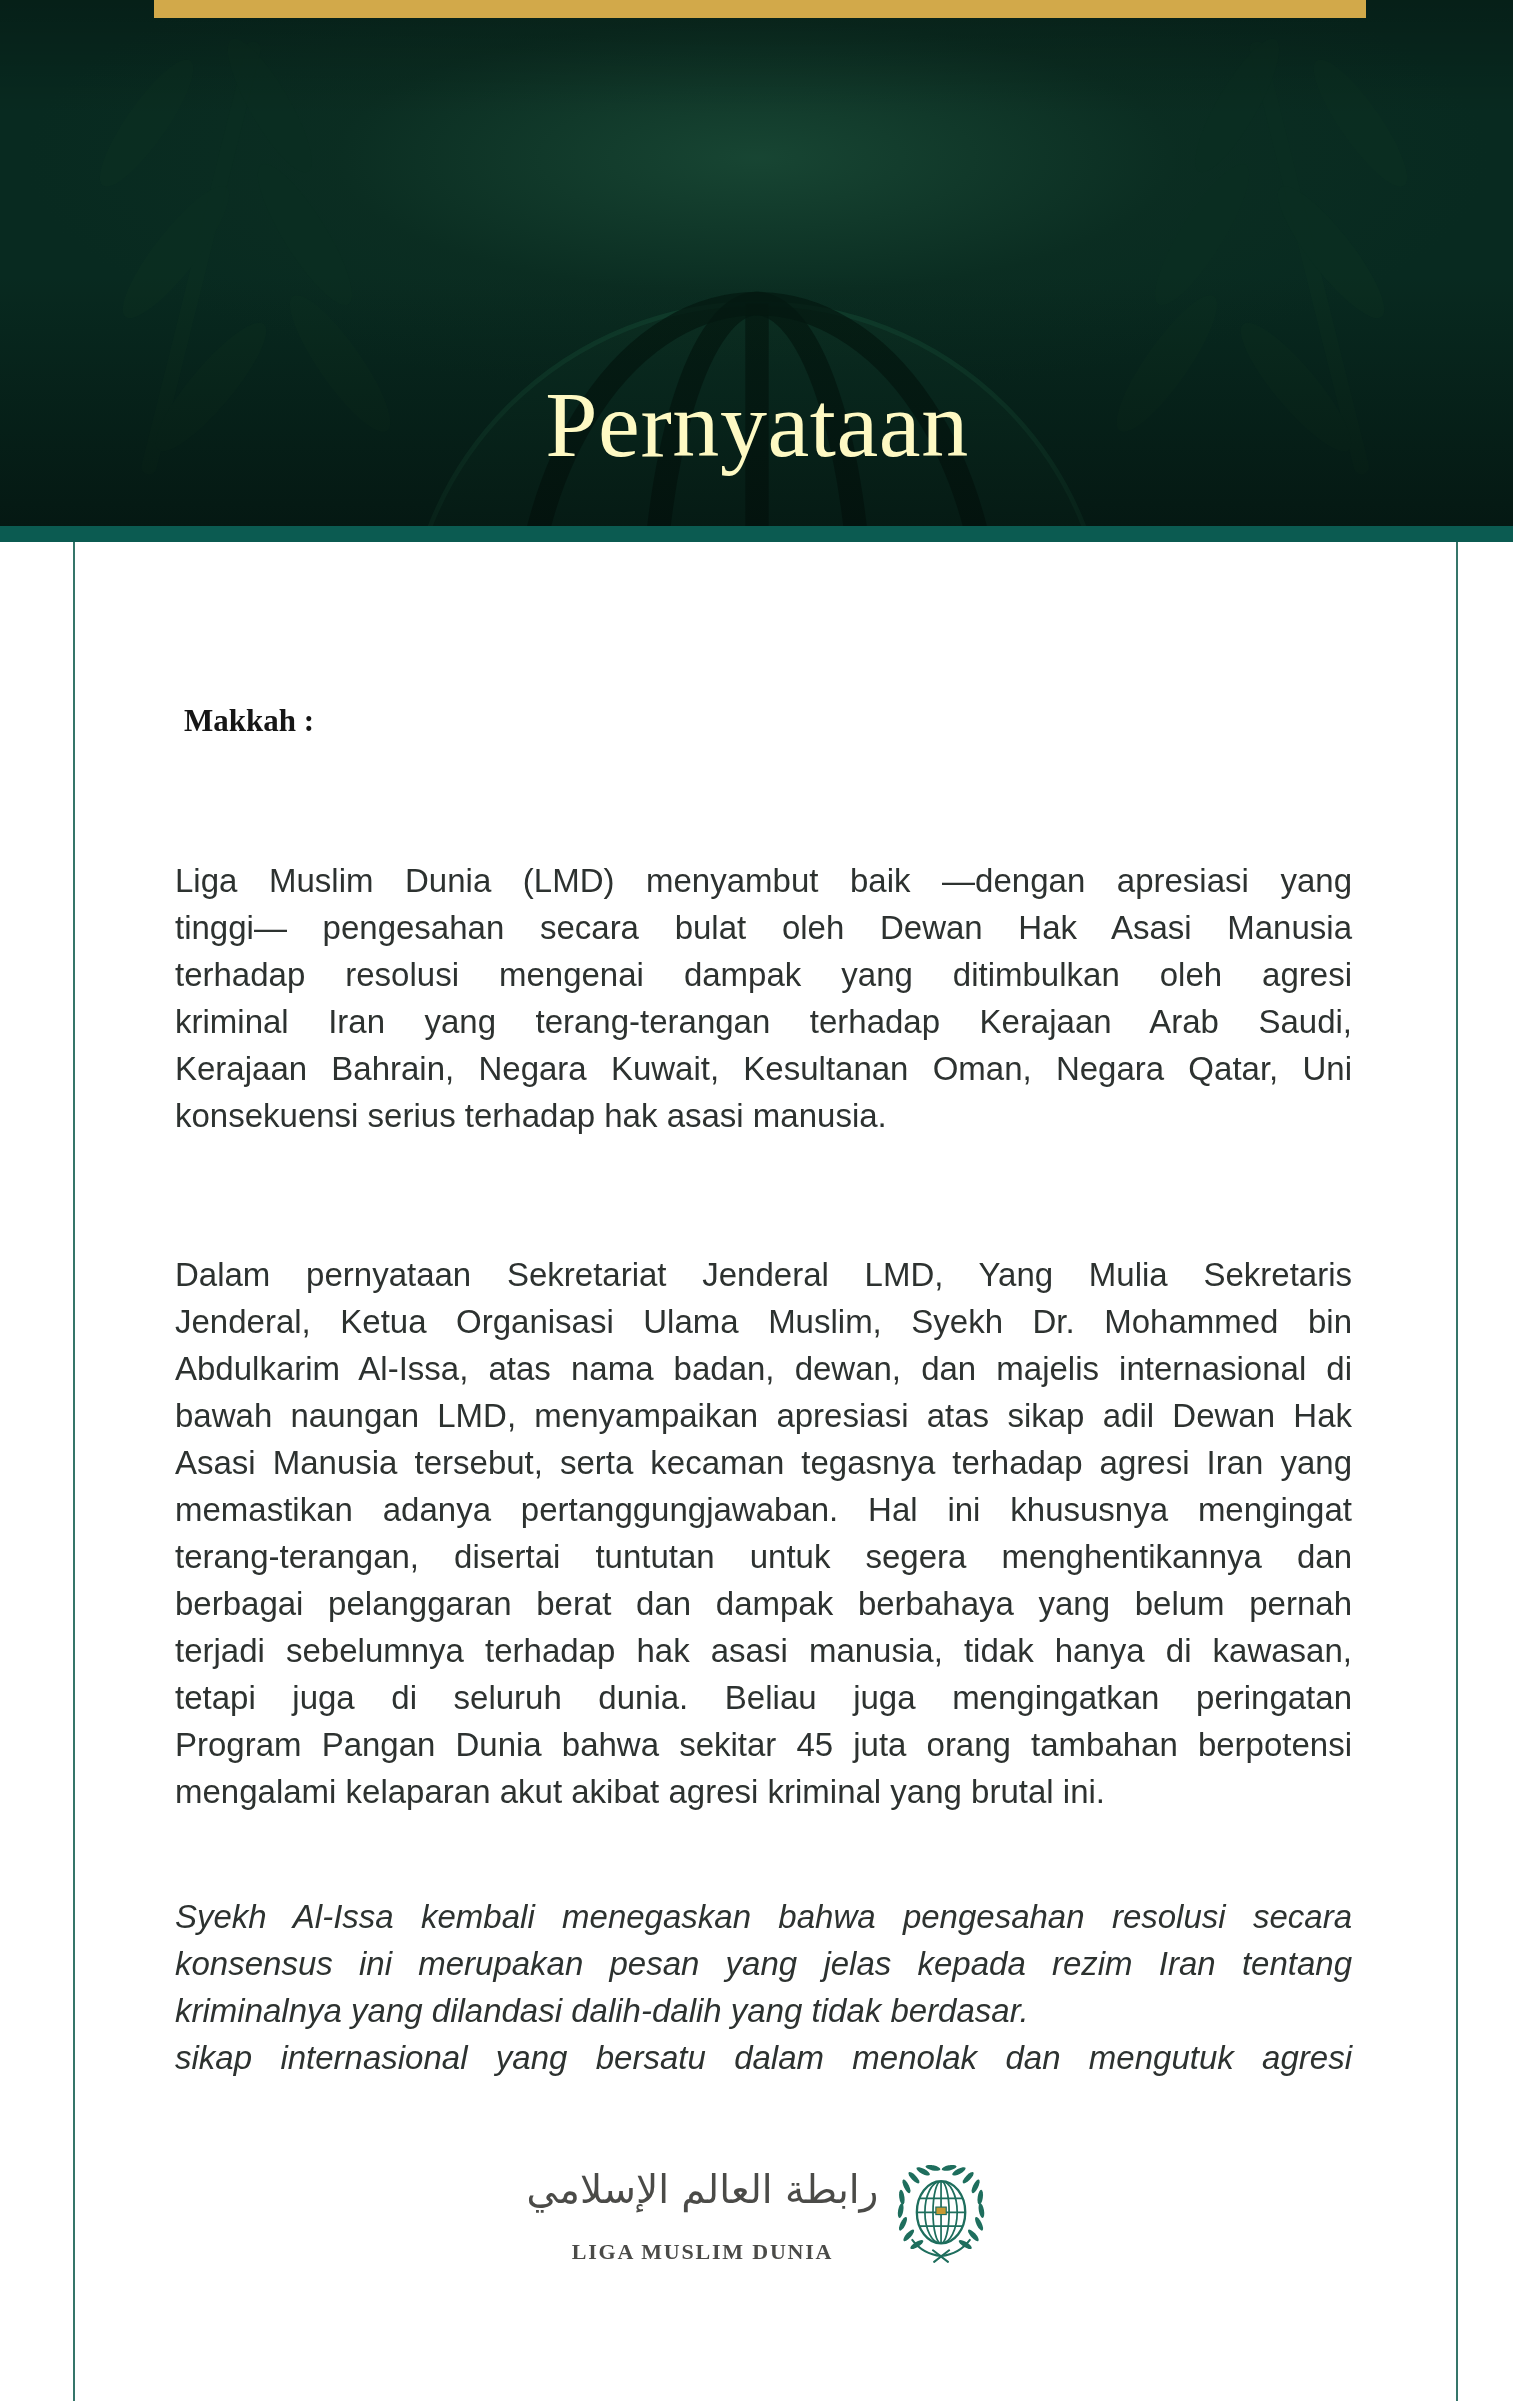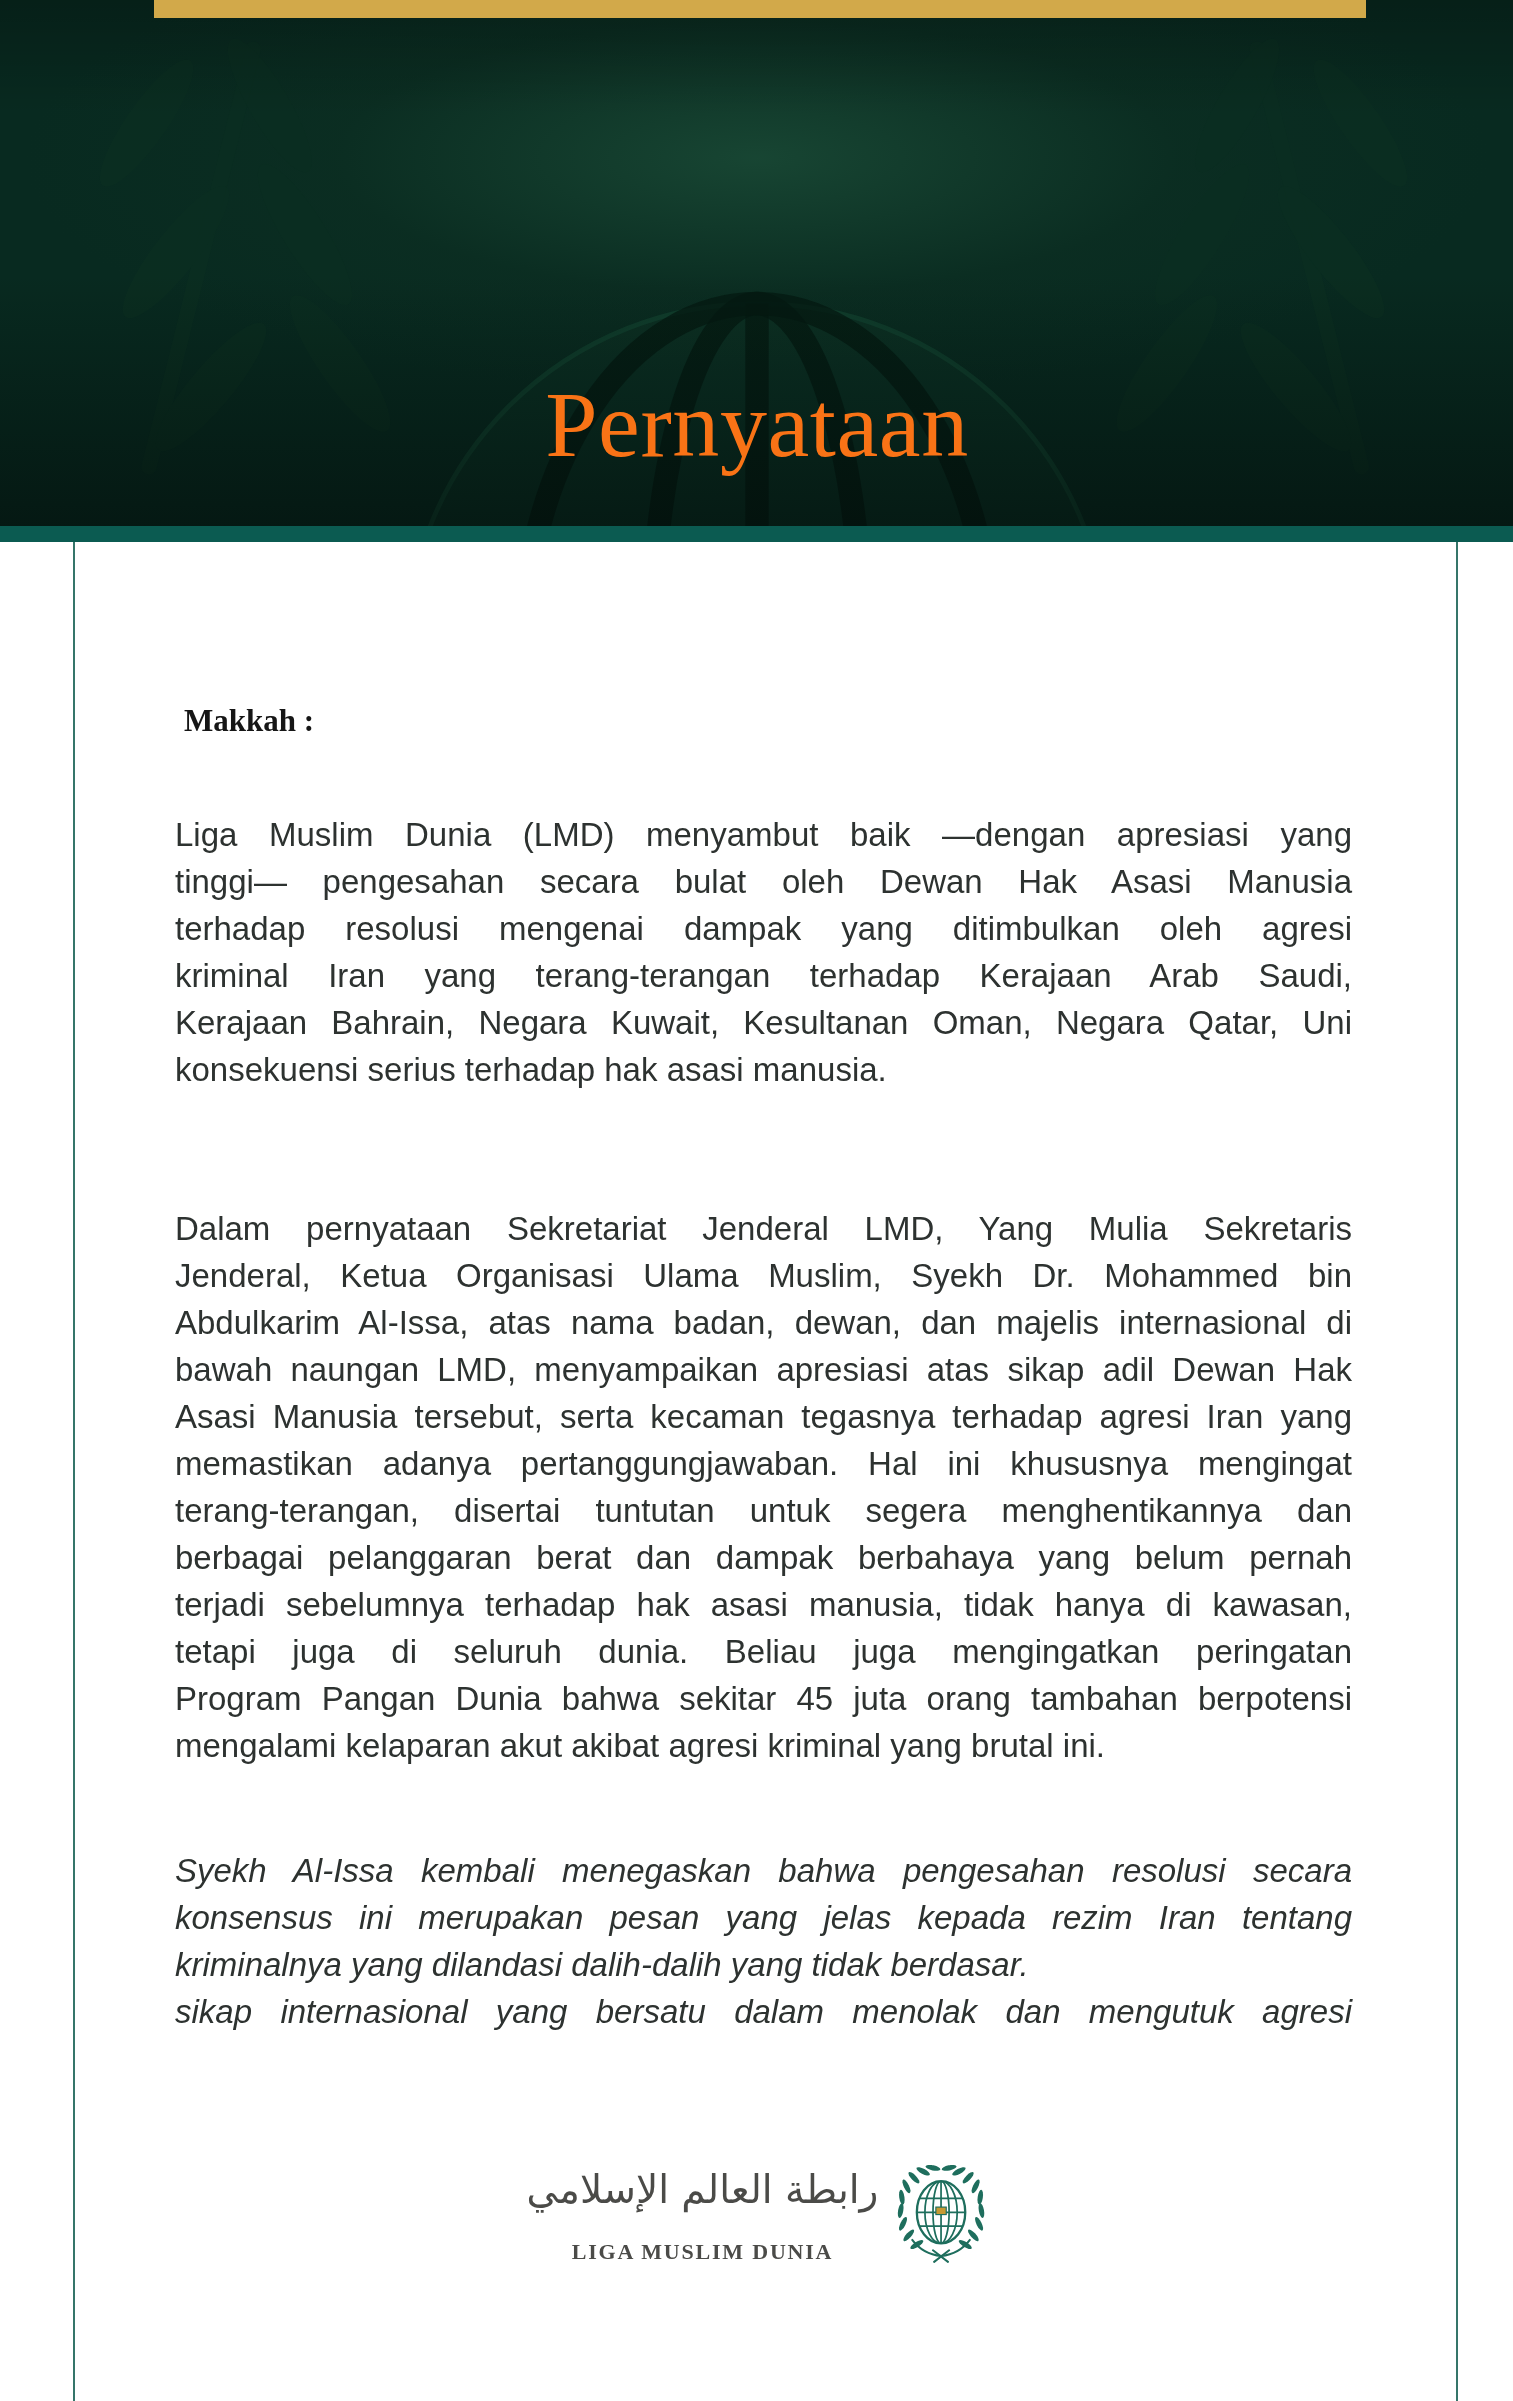--- a/index.html
+++ b/index.html
@@ -29,21 +29,21 @@
   .globe-svg { position:absolute; left:50%; transform:translateX(-50%); bottom:0; }
   .gold-bar {
     position:absolute; left:154px; top:0; width:1212px; height:17.6px;
     background:#d2a94a;
   }
   .header-title {
     position:absolute; left:0; top:375px; width:1514px;
     text-align:center;
     font-family:"Liberation Serif", serif;
     font-size:94px; font-weight:400; line-height:1.05;
-    color:#f97316;
+    color:#fef9c3;
     letter-spacing:0.6px;
   }
 
   
   .teal-band {
     position:absolute; left:0; top:526px; width:1514px; height:16px;
     background:#0b5b51;
   }
 
   
@@ -56,20 +56,21 @@
     position:absolute; left:184px; top:704px;
     font-family:"Liberation Serif", serif;
     font-weight:700; font-size:31px; line-height:1.1;
     color:#161616;
   }
   .paragraph {
     position:absolute; left:175px; width:1177px;
     font-size:33px; line-height:47px;
     color:#2d3230;
     letter-spacing:0px;
+    margin-top:46px;
   }
   .paragraph .line { text-align:justify; text-align-last:justify; white-space:normal; }
   .paragraph .line.last { text-align-last:left; }
   .p1 { top:811px; }
   .p2 { top:1205px; }
   .p3 { top:1847px;font-style:italic; }
 
   
   .logo-block {
     position:absolute; left:50%; top:2163px; transform:translateX(-50%);

